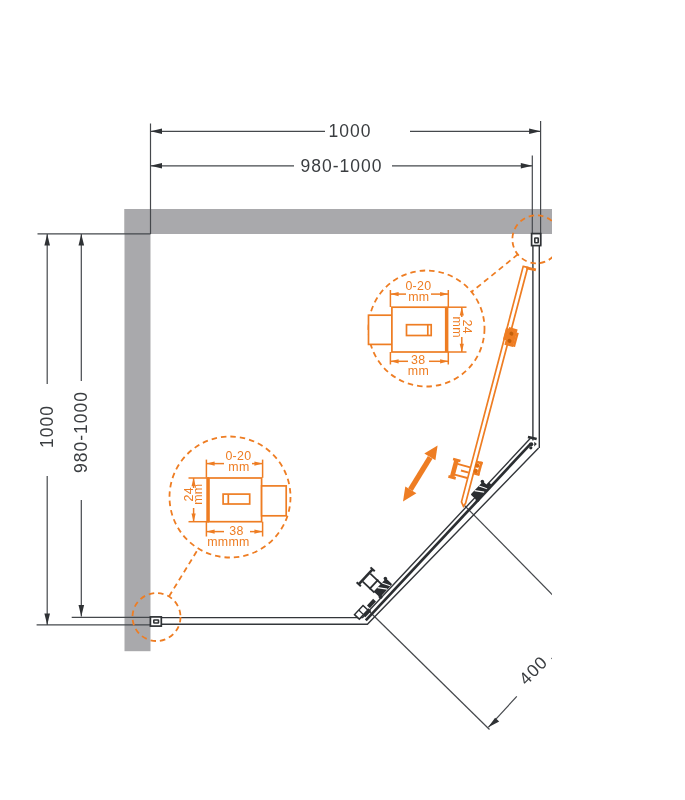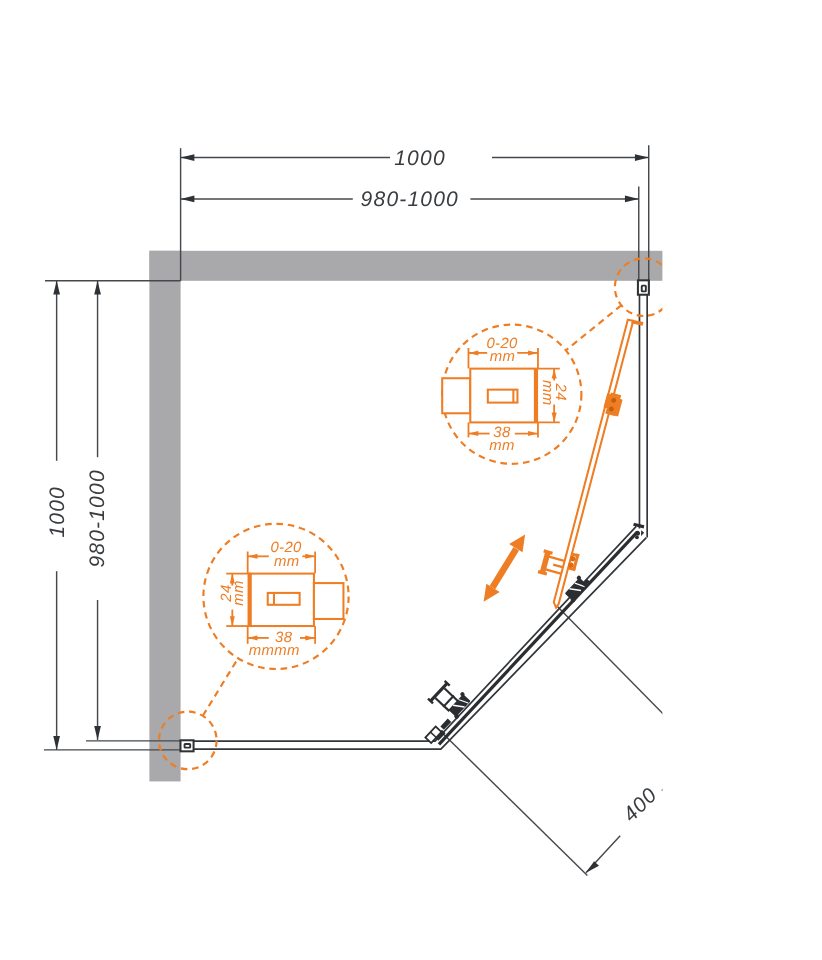--- a/index.html
+++ b/index.html
@@ -1,16 +1,16 @@
 <!DOCTYPE html>
 <html><head>
 <meta charset="utf-8">
 <style>
   html,body{margin:0;padding:0;background:#ffffff;}
-  .wrap{width:552px;height:800px;position:relative;overflow:hidden;background:#fff;font-style:italic;}
+  .wrap{width:552px;height:800px;position:relative;overflow:hidden;background:#fff;}
   text{font-family:"Liberation Sans", sans-serif;}
   .dimtxt{fill:#3a3d40;font-size:17.5px;letter-spacing:1px;}
   .otxt{fill:#ee7d23;font-size:12.4px;letter-spacing:0.3px;}
 </style>
 </head>
 <body>
 <div class="wrap">
 <svg width="685" height="800" viewBox="0 0 685 800">
 
 <rect x="0" y="0" width="685" height="800" fill="#ffffff"></rect>

